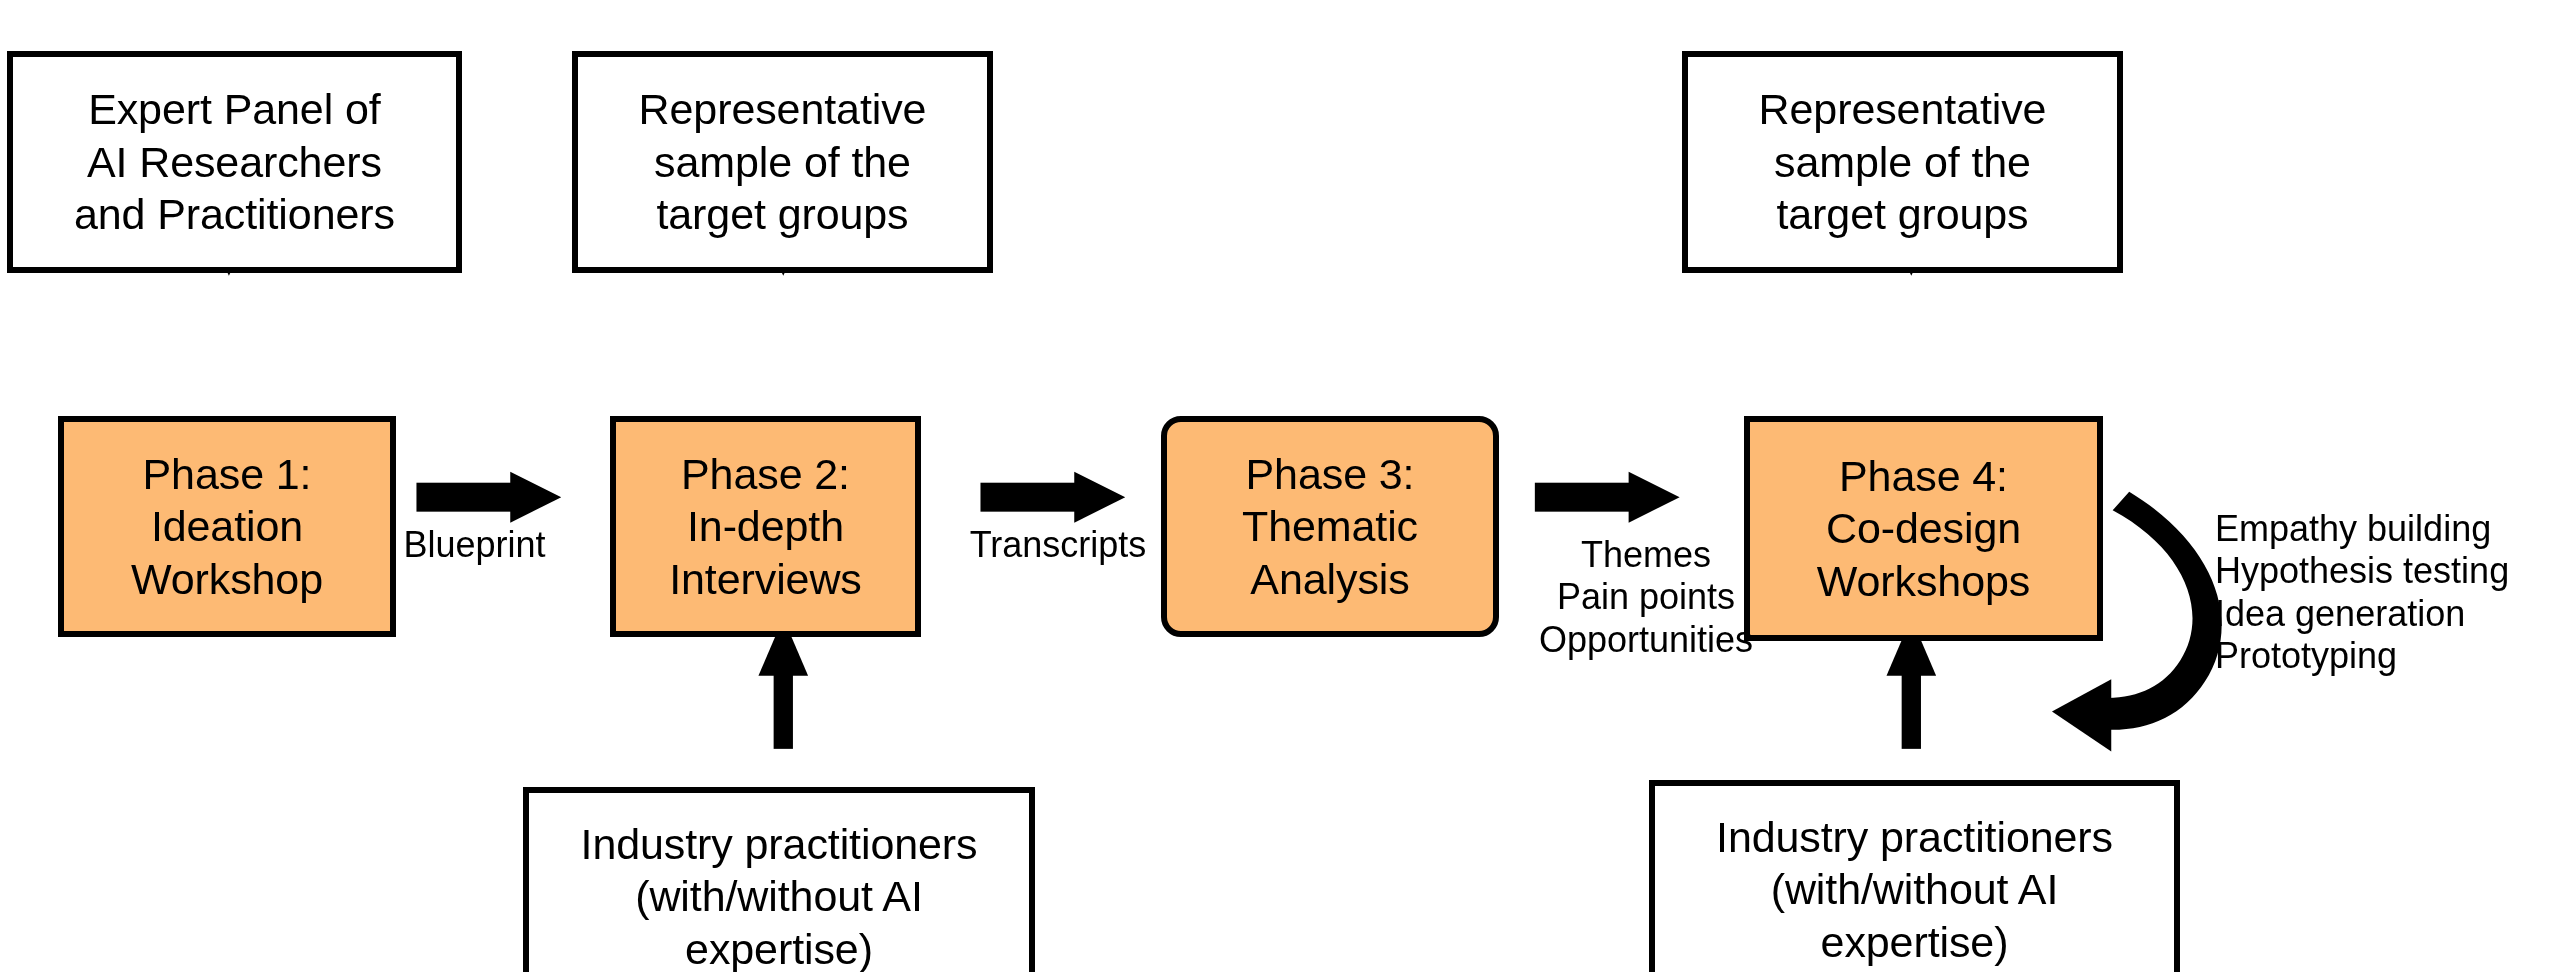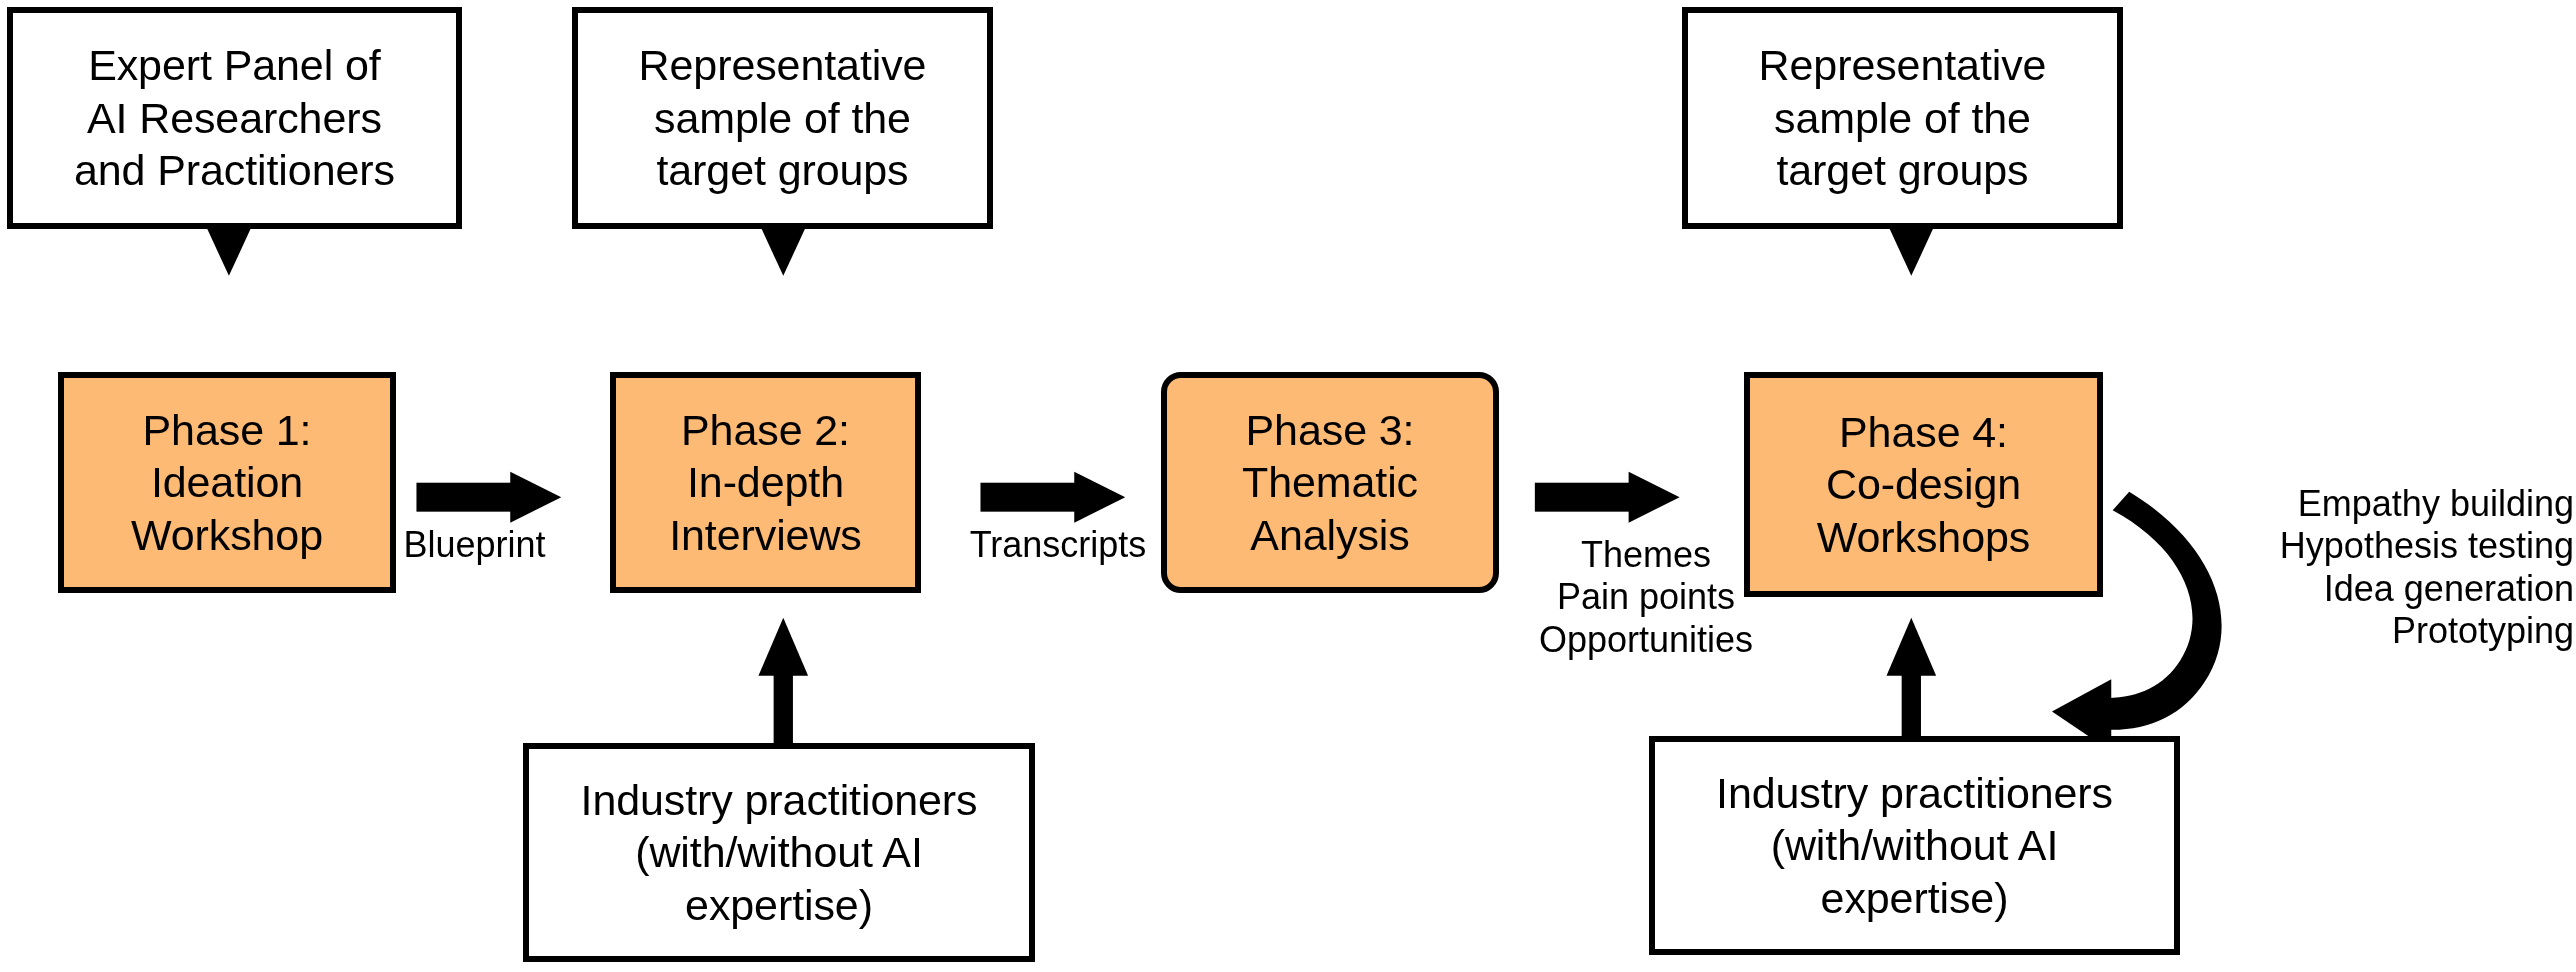--- a/index.html
+++ b/index.html
@@ -22,38 +22,39 @@
     position: absolute;
     box-sizing: border-box;
     border: 6.2px solid #000000;
     display: flex;
     flex-direction: column;
     align-items: center;
     justify-content: center;
     text-align: center;
     line-height: 1.22;
     white-space: pre-line;
+    margin-top: 44px;
   }
   .box.plain   { background: #ffffff; }
   .box.phase   { background: #fdba74; }
 
   .box-text {
     font-size: 43px;
     letter-spacing: -0.1px;
   }
 
   
   .edge-label {
     position: absolute;
     font-size: 36px;
     line-height: 1.18;
     text-align: center;
     white-space: pre-line;
   }
-  .edge-label.left-align { text-align: right; }
+  .edge-label.left-align { text-align: left; margin-top: 25px; }
 
   
   #arrows {
     position: absolute;
     left: 0;
     top: 0;
     width: 2576px;
     height: 973px;
     pointer-events: none;
   }

